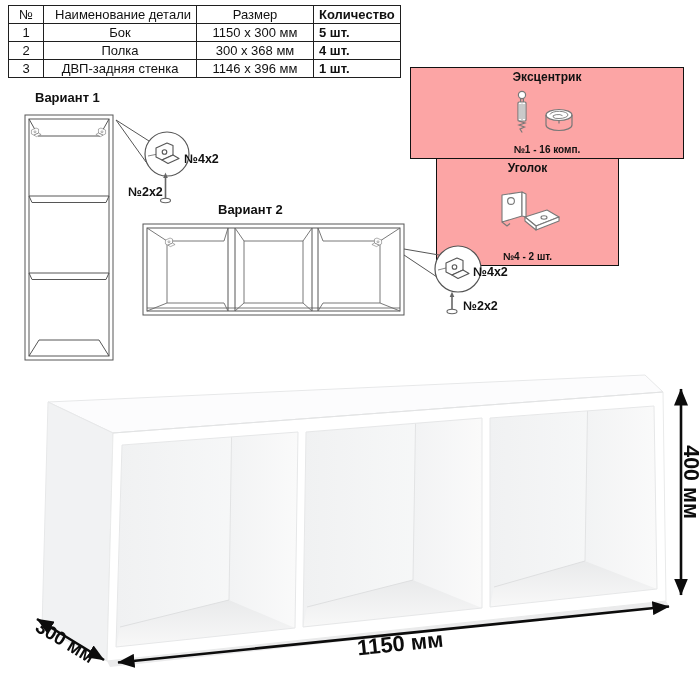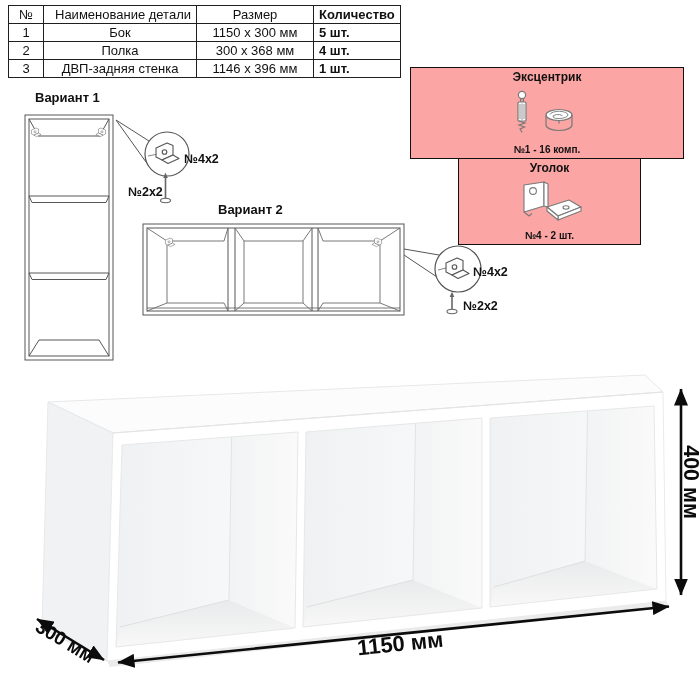--- a/index.html
+++ b/index.html
@@ -84,21 +84,21 @@
         <path d="M12,32 L18,34 L12,36 L17.5,38 L13,40 L15.2,43.5" fill="none"></path>
         <ellipse cx="52" cy="26" rx="13" ry="5.5"></ellipse>
         <path d="M43,25.5 a9,3.6 0 1 1 9,4 a5,2 0 1 1 3.5,-2.8" fill="none" stroke-width="0.9"></path>
         <path d="M39,26 V36 M65,26 V36 M39,36 A13,5.5 0 0 0 65,36 M52,31.5 V34.5" fill="none"></path>
       </svg>
     </div>
     <div class="hwcount">№1 - 16 комп.</div>
   </div>
 </div>
 
-<div class="hwrow" style="left:458px;top:127px;width:183px;height:87px;flex-direction:column;">
+<div class="hwrow" style="left:436px;top:127px;width:183px;height:108px;flex-direction:column;">
   <div class="hwcell">
     <div class="hwtitle">Уголок</div>
     <div class="hwsub"></div>
     <div class="hwicon">
       <svg width="72" height="44" viewBox="0 0 72 44" fill="#fff" stroke="#787878" stroke-width="1.1" stroke-linejoin="round">
         <polygon points="10,4 30,1 30,25 10,31"></polygon>
         <polygon points="30,1 34,3 34,26 30,25"></polygon>
         <circle cx="19" cy="10" r="3.4"></circle>
         <path d="M10,31 l5,4 l3,-2.5" fill="none"></path>
         <polygon points="33,26 55,19 67,26 44,35"></polygon>

